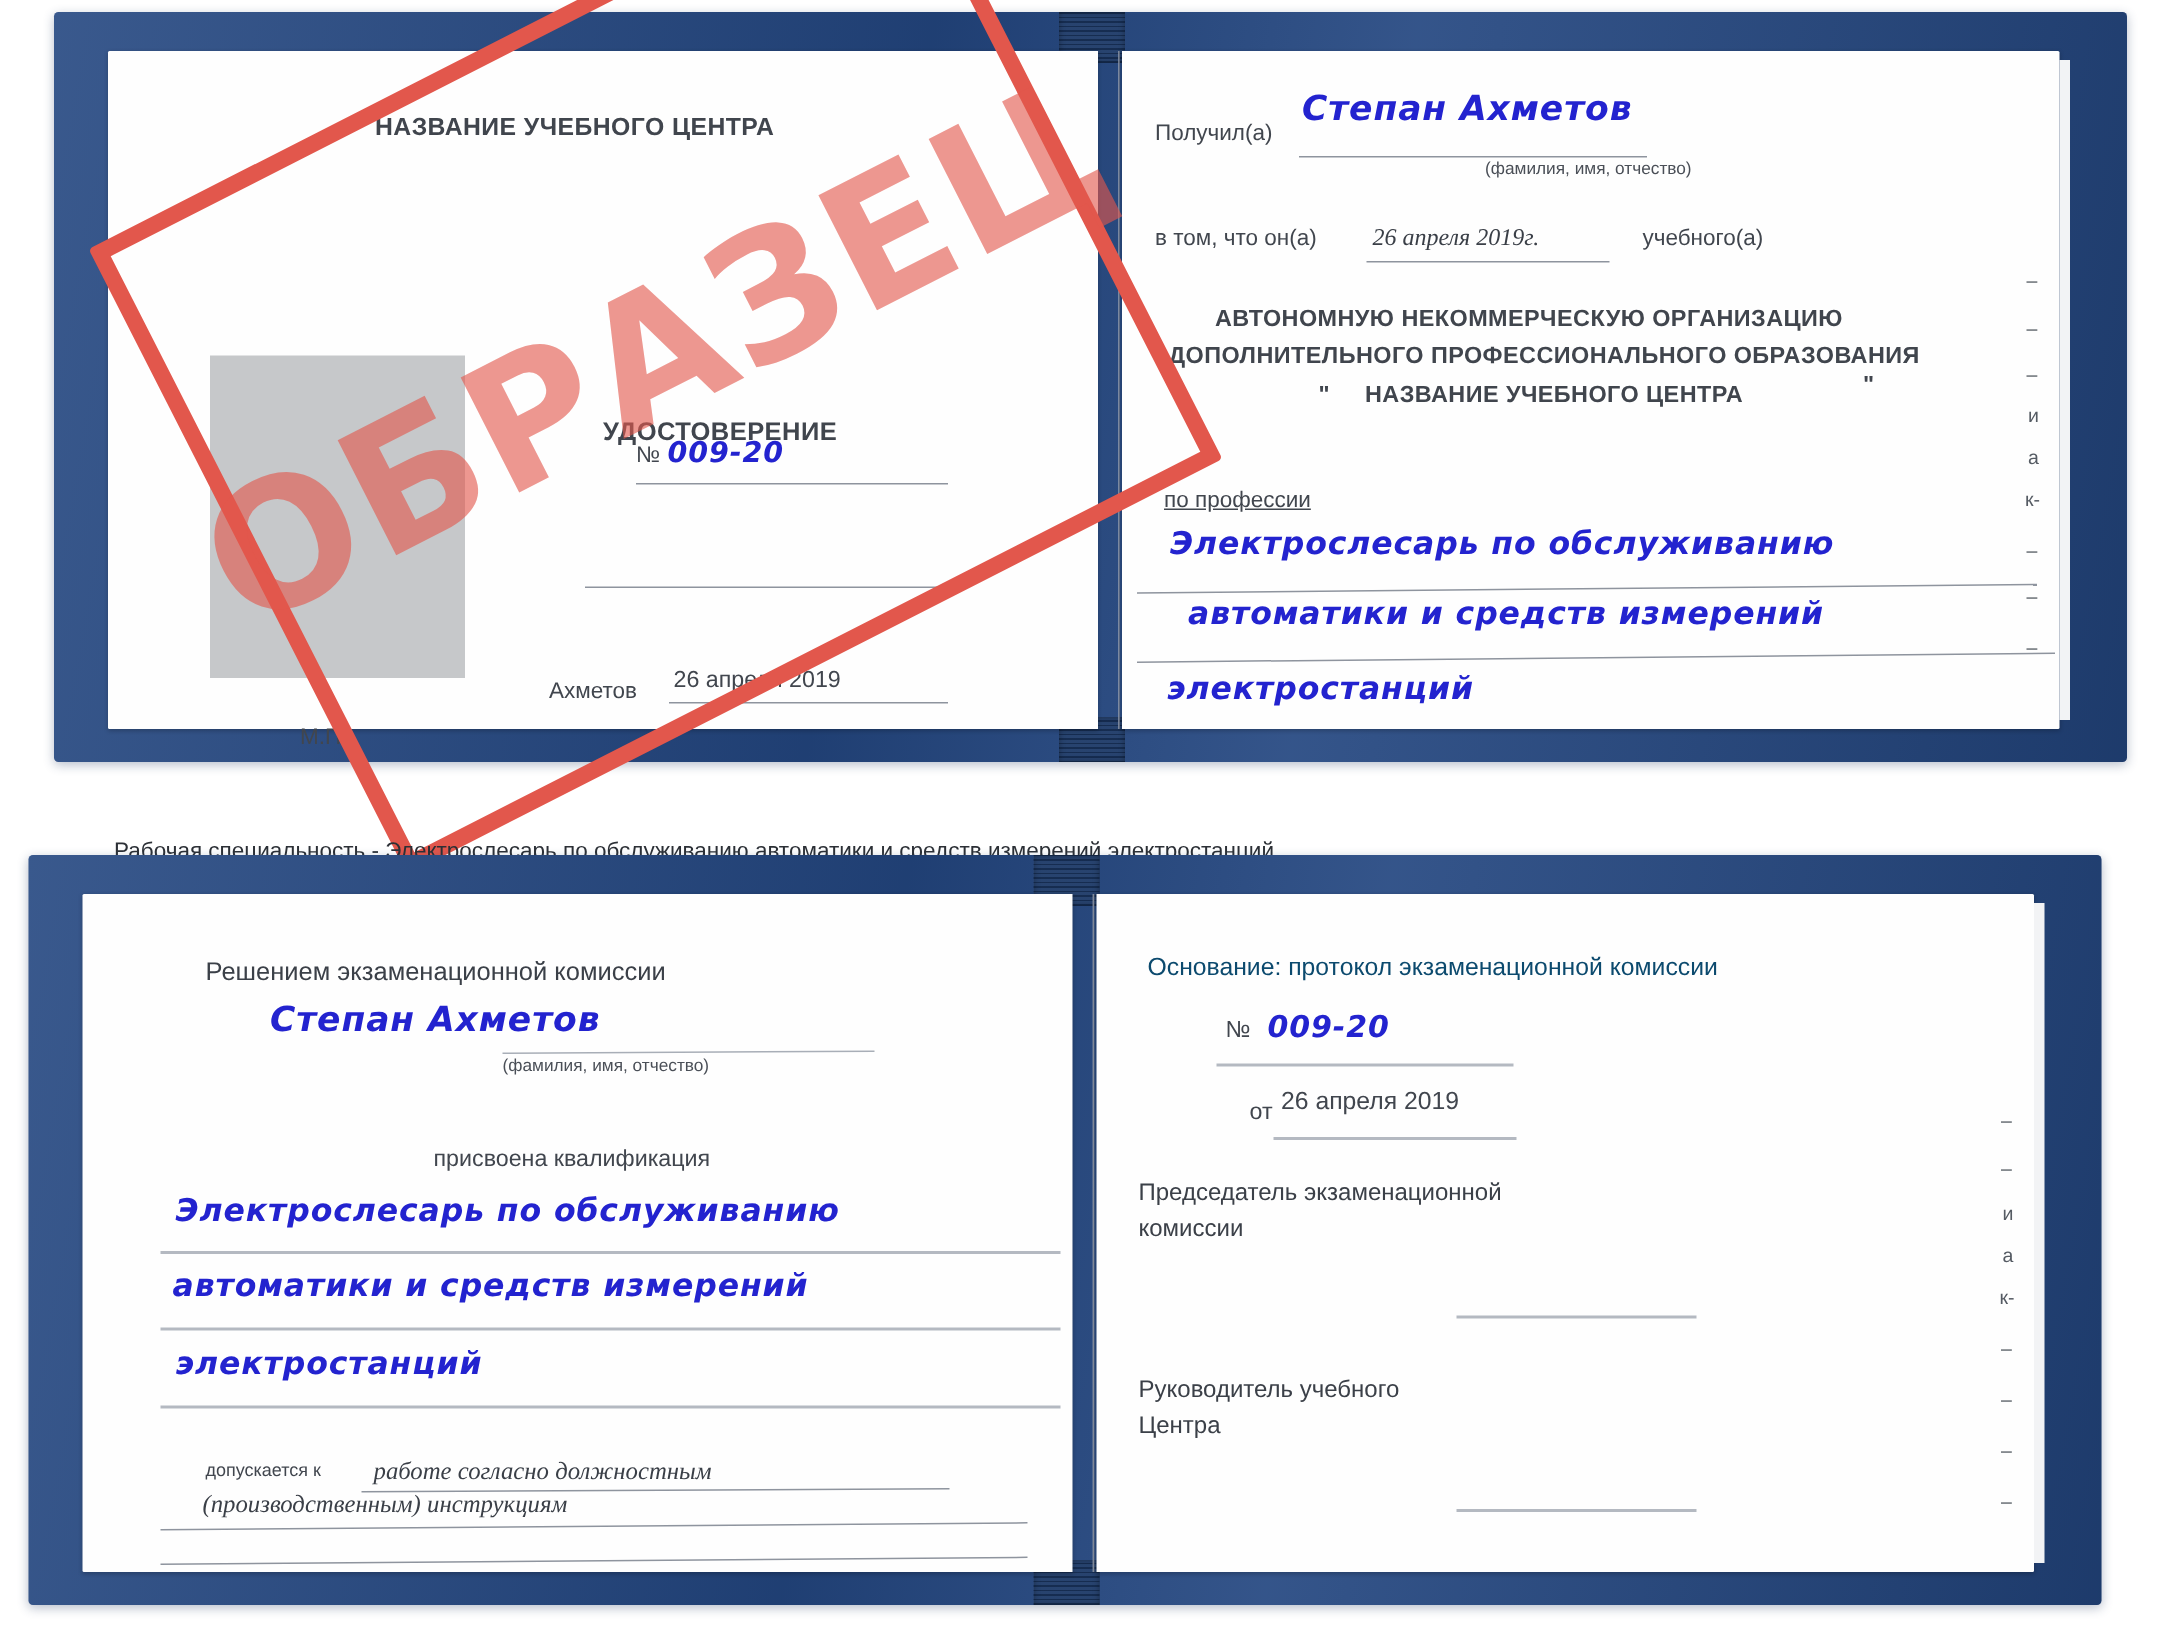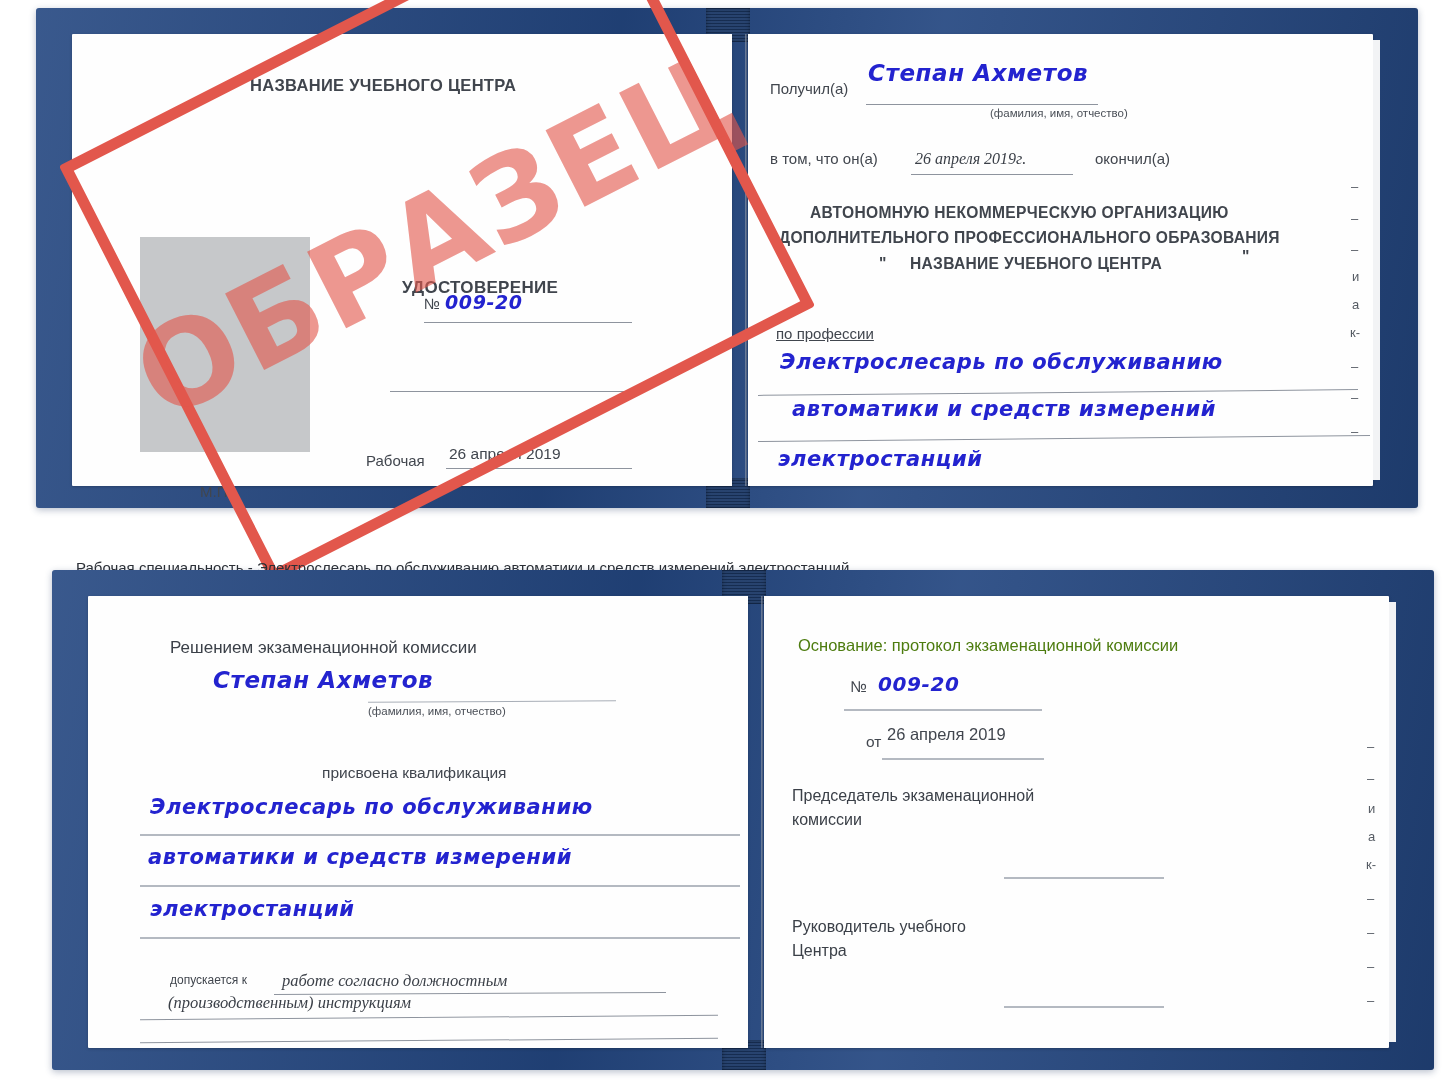--- a/index.html
+++ b/index.html
@@ -109,40 +109,40 @@
     <div class="photo-box" style="left:68px;top:203px;width:170px;height:215px;"></div>
 
     <div class="t caps" style="left:330px;top:244px;font-size:17px;">УДОСТОВЕРЕНИЕ</div>
 
     <div class="t lbl" style="left:352px;top:262px;font-size:15px;">№</div>
     <div class="t ink" style="left:373px;top:258px;font-size:19px;">009-20</div>
     <div class="rule" style="left:352px;top:288px;width:208px;"></div>
 
     <div class="rule" style="left:318px;top:357px;width:243px;"></div>
 
-    <div class="t lbl" style="left:294px;top:419px;font-size:15px;">Рабочая</div>
+    <div class="t lbl" style="left:294px;top:419px;font-size:15px;">Ахметов</div>
     <div class="t lbl" style="left:377px;top:411px;font-size:15.5px;">26 апреля 2019</div>
     <div class="rule" style="left:374px;top:434px;width:186px;"></div>
 
     <div class="t lbl" style="left:128px;top:450px;font-size:15px;">М.П.</div>
   </div>
 
   <div class="gutter" style="left:709px;top:26px;height:452px;"></div>
 
   <div class="page right" style="left:712px;top:26px;width:625px;height:452px;">
 
     <div class="t lbl" style="left:22px;top:47px;font-size:15px;">Получил(а)</div>
     <div class="t ink" style="left:120px;top:27px;font-size:23px;">Степан Ахметов</div>
     <div class="rule" style="left:118px;top:70px;width:232px;"></div>
     <div class="t hint" style="left:242px;top:73px;">(фамилия, имя, отчество)</div>
 
     <div class="t lbl" style="left:22px;top:117px;font-size:15px;">в том, что он(а)</div>
     <div class="t ital" style="left:167px;top:116px;font-size:16px;">26 апреля 2019г.</div>
     <div class="rule" style="left:163px;top:140px;width:162px;"></div>
-    <div class="t lbl" style="left:347px;top:117px;font-size:15px;">окончил(а)</div>
+    <div class="t lbl" style="left:347px;top:117px;font-size:15px;">учебного(а)</div>
 
     <div class="t caps" style="left:62px;top:170px;font-size:15.6px;">АВТОНОМНУЮ НЕКОММЕРЧЕСКУЮ ОРГАНИЗАЦИЮ</div>
     <div class="t caps" style="left:31px;top:195px;font-size:15.6px;">ДОПОЛНИТЕЛЬНОГО ПРОФЕССИОНАЛЬНОГО ОБРАЗОВАНИЯ</div>
     <div class="t caps" style="left:131px;top:221px;font-size:15.6px;">"</div>
     <div class="t caps" style="left:162px;top:221px;font-size:15.6px;">НАЗВАНИЕ УЧЕБНОГО ЦЕНТРА</div>
     <div class="t caps" style="left:494px;top:214px;font-size:15.6px;">"</div>
 
     <div class="t lbl" style="left:28px;top:292px;font-size:15px;text-decoration:underline;">по профессии</div>
 
     <div class="t ink" style="left:32px;top:317px;font-size:21px;">Электрослесарь по обслуживанию</div>
@@ -169,21 +169,21 @@
   <div class="stamp" style="left:96px;top:-6px;width:610px;height:468px;">
     <div class="stamp-frame"></div>
     <div class="stamp-text">
       <span>ОБРАЗЕЦ</span>
     </div>
   </div>
 </div>
 
 <div class="caption wrap" style="left:76px;top:533px;width:1030px;">Рабочая специальность - Электрослесарь по обслуживанию автоматики и средств измерений электростанций</div>
 
-<div class="cert" style="left:52px;top:570px;width:1382px;height:500px;text-decoration:underline;">
+<div class="cert" style="left:19px;top:570px;width:1382px;height:500px;text-decoration:underline;">
 
   <div class="cover"></div>
   <div class="cover-shade"></div>
   <div class="spine-tab" style="left:670px;top:0;width:44px;height:34px;"></div>
   <div class="spine-tab" style="left:670px;top:470px;width:44px;height:30px;"></div>
 
   <div class="page left" style="left:36px;top:26px;width:660px;height:452px;">
 
     <div class="t" style="left:82px;top:42px;font-size:17px;color:#3b4048;">Решением экзаменационной комиссии</div>
 
@@ -207,21 +207,21 @@
     <div class="t ital" style="left:80px;top:398px;font-size:16.5px;">(производственным) инструкциям</div>
     <div class="rule" style="left:186px;top:397px;width:392px;transform:rotate(-0.3deg);"></div>
     <div class="rule" style="left:52px;top:421px;width:578px;transform:rotate(-0.45deg);"></div>
     <div class="rule" style="left:52px;top:444px;width:578px;transform:rotate(-0.45deg);"></div>
   </div>
 
   <div class="gutter" style="left:709px;top:26px;height:452px;"></div>
 
   <div class="page right" style="left:712px;top:26px;width:625px;height:452px;">
 
-    <div class="t" style="left:34px;top:40px;font-size:16.5px;color:#4d7c0f;">Основание: протокол экзаменационной комиссии</div>
+    <div class="t" style="left:34px;top:40px;font-size:16.5px;color:#0c4a6e;">Основание: протокол экзаменационной комиссии</div>
 
     <div class="t lbl" style="left:86px;top:82px;font-size:15.5px;">№</div>
     <div class="t ink" style="left:114px;top:77px;font-size:20px;">009-20</div>
     <div class="rule soft" style="left:80px;top:113px;width:198px;"></div>
 
     <div class="t lbl" style="left:102px;top:137px;font-size:15.5px;">от</div>
     <div class="t lbl" style="left:123px;top:129px;font-size:16.5px;">26 апреля 2019</div>
     <div class="rule soft" style="left:118px;top:162px;width:162px;"></div>
 
     <div class="t" style="left:28px;top:191px;font-size:16px;color:#3b4048;">Председатель экзаменационной</div>

